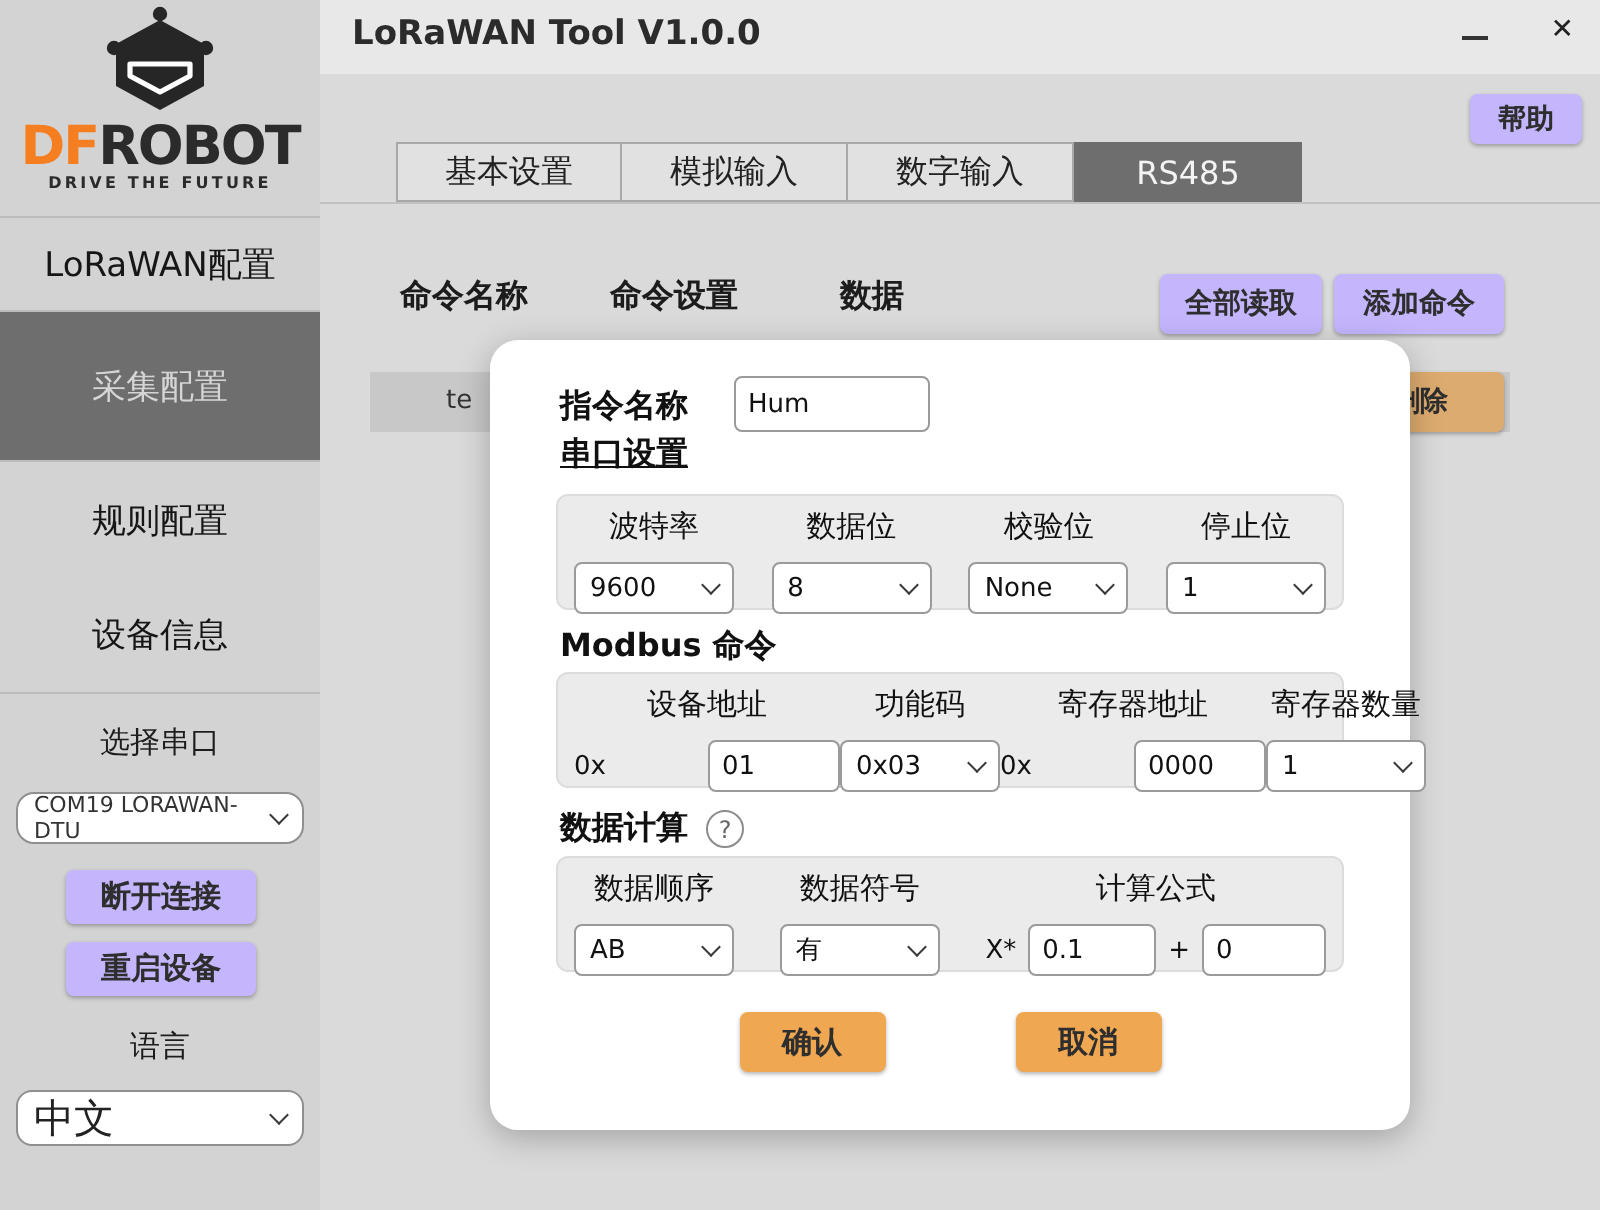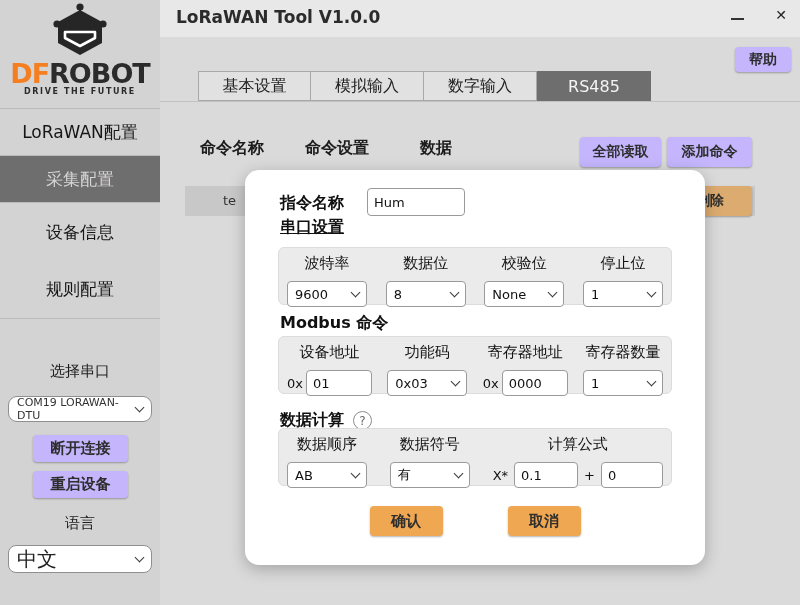--- a/index.html
+++ b/index.html
@@ -15,21 +15,21 @@
 
   
   .sidebar { position:absolute; left:0; top:0; width:160px; height:605px; background:#d4d3d3; }
   .robot { position:absolute; left:50%; transform:translateX(-50%); top:3px; }
   .brand { position:absolute; top:58px; width:160px; text-align:center; font-size:27px; font-weight:800; letter-spacing:-1px; color:#2b2b2b; }
   .brand .df { color:#f47e20; }
   .tagline { position:absolute; top:87px; width:160px; text-align:center; font-size:8px; font-weight:bold; letter-spacing:1.6px; color:#2b2b2b; }
   .nav { position:absolute; top:108px; left:0; width:160px; border-top:1px solid #bcbbbb; border-bottom:1px solid #bcbbbb; }
   .nav-item { display:flex; align-items:center; justify-content:center; font-size:17px; color:#161616; cursor:pointer; }
   .nav-item:nth-child(1){ height:46px; }
-  .nav-item:nth-child(2){ height:48px; }
+  .nav-item:nth-child(2){ height:76px; }
   .nav-item:nth-child(3){ height:58px; }
   .nav-item:nth-child(4){ height:57px; }
   .nav-item.active { background:#6f6e6e; color:#d6d5d5; border-top:1px solid #bcbbbb; border-bottom:1px solid #bcbbbb; }
   .side-label { position:absolute; width:160px; text-align:center; font-size:15px; color:#1d1d1d; }
   .lab-serial { top:362px; }
   .lab-lang { top:514px; }
   .side-select { position:absolute; left:8px; width:144px; background:#fff; border:1px solid #8f8f8f; display:flex; align-items:center; padding:0 8px; cursor:pointer; }
   .sel-com { top:396px; height:26px; border-radius:9px; font-size:11px; color:#333; }
   .sel-lang { top:545px; height:28px; border-radius:8px; font-size:20px; color:#222; }
   .btn { border:none; cursor:pointer; font-family:inherit; font-weight:bold; color:#2e2e2e; border-radius:4px; box-shadow:0 1px 2px rgba(0,0,0,.3); }
@@ -53,31 +53,31 @@
   .data-row { position:absolute; left:185px; top:186px; width:570px; height:30px; background:#c9c8c8; }
   .row-name { position:absolute; left:38px; top:7px; font-size:13px; color:#333; }
   .btn-del { position:absolute; right:3px; top:0; width:84px; height:30px; font-size:14px; background:#dcab6f; }
 
   
   .dialog { position:absolute; left:245px; top:170px; width:460px; height:395px; background:#fff; border-radius:14px; box-shadow:0 4px 16px rgba(0,0,0,.25); }
   .d-name-label { position:absolute; left:35px; top:23px; font-size:16px; font-weight:bold; color:#111; }
   .d-name-input { position:absolute; left:122px; top:18px; width:98px; height:28px; }
   .tinput { border:1px solid #9a9a9a; border-radius:4px; background:#fff; font-size:13px; padding:8px 6px; font-family:inherit; color:#111; }
   .d-h { position:absolute; left:35px; font-size:16px; font-weight:bold; color:#111; display:flex; align-items:center; }
-  .d-h1 { top:47px;text-decoration:underline; } .d-h2 { top:143px; } .d-h3 { top:240px; }
+  .d-h1 { top:47px;text-decoration:underline; } .d-h2 { top:143px; } .d-h3 { top:234px; }
   .qicon { width:19px; height:19px; border:1.5px solid #8c8c8c; border-radius:50%; color:#666; font-size:12px; font-weight:normal; display:inline-flex; align-items:center; justify-content:center; margin-left:9px; cursor:pointer; }
   .sect { position:absolute; left:33px; width:394px; height:58px; background:#ecebeb; border:1px solid #dddcdc; border-radius:6px; display:flex; justify-content:space-between; align-items:flex-start; padding:6px 8px; }
   .sect1 { top:77px; } .sect2 { top:166px; } .sect3 { top:258px; }
   .field { display:flex; flex-direction:column; align-items:center; gap:8px; }
   .flabel { font-size:15px; color:#111; white-space:nowrap; }
   .select { background:#fff; border:1px solid #9a9a9a; border-radius:4px; height:26px; width:80px; display:flex; align-items:center; padding:0 7px; font-size:13px; color:#111; cursor:pointer; }
   .chev { width:7px; height:7px; border-right:1.6px solid #3a3a3a; border-bottom:1.6px solid #3a3a3a; transform:rotate(45deg); margin-left:auto; margin-top:-4px; flex:none; }
   .prefgrp { display:flex; align-items:center; gap:3px; height:26px; }
   .pref { font-size:13px; color:#111; }
-  .in-hex { width:66px; height:26px; }
+  .in-hex { width:66px; height:26px;margin-left:48px; }
   .formula { display:flex; align-items:center; gap:6px; height:26px; }
   .in-factor { width:64px; height:26px; }
   .in-offset { width:62px; height:26px; }
   .d-btns { position:absolute; left:0; top:336px; width:460px; display:flex; justify-content:center; gap:65px; }
   .btn-orange { background:#f0a751; width:73px; height:30px; font-size:15px; }
 </style>
 </head>
 <body>
 
 <div class="app">
@@ -98,22 +98,22 @@
       <path d="M16 29 h30 v6 L31 43 L16 35 Z" fill="none" stroke="#ffffff" stroke-width="2.6" stroke-linejoin="round"></path>
     </svg>
     <div class="brand">
       <span class="df">DF</span><span>ROBOT</span>
     </div>
     <div class="tagline">DRIVE THE FUTURE</div>
 
     <div class="nav">
       <div class="nav-item">LoRaWAN配置</div>
       <div class="nav-item active">采集配置</div>
+      <div class="nav-item">规则配置</div>
       <div class="nav-item">设备信息</div>
-      <div class="nav-item">规则配置</div>
     </div>
 
     <div class="side-label lab-serial">选择串口</div>
     <div class="side-select sel-com">
       <span>COM19 LORAWAN-DTU</span>
       <span class="chev"></span>
     </div>
     <button class="btn btn-tan btn-side btn-disconnect">断开连接</button>
     <button class="btn btn-tan btn-side btn-restart">重启设备</button>
     <div class="side-label lab-lang">语言</div>

